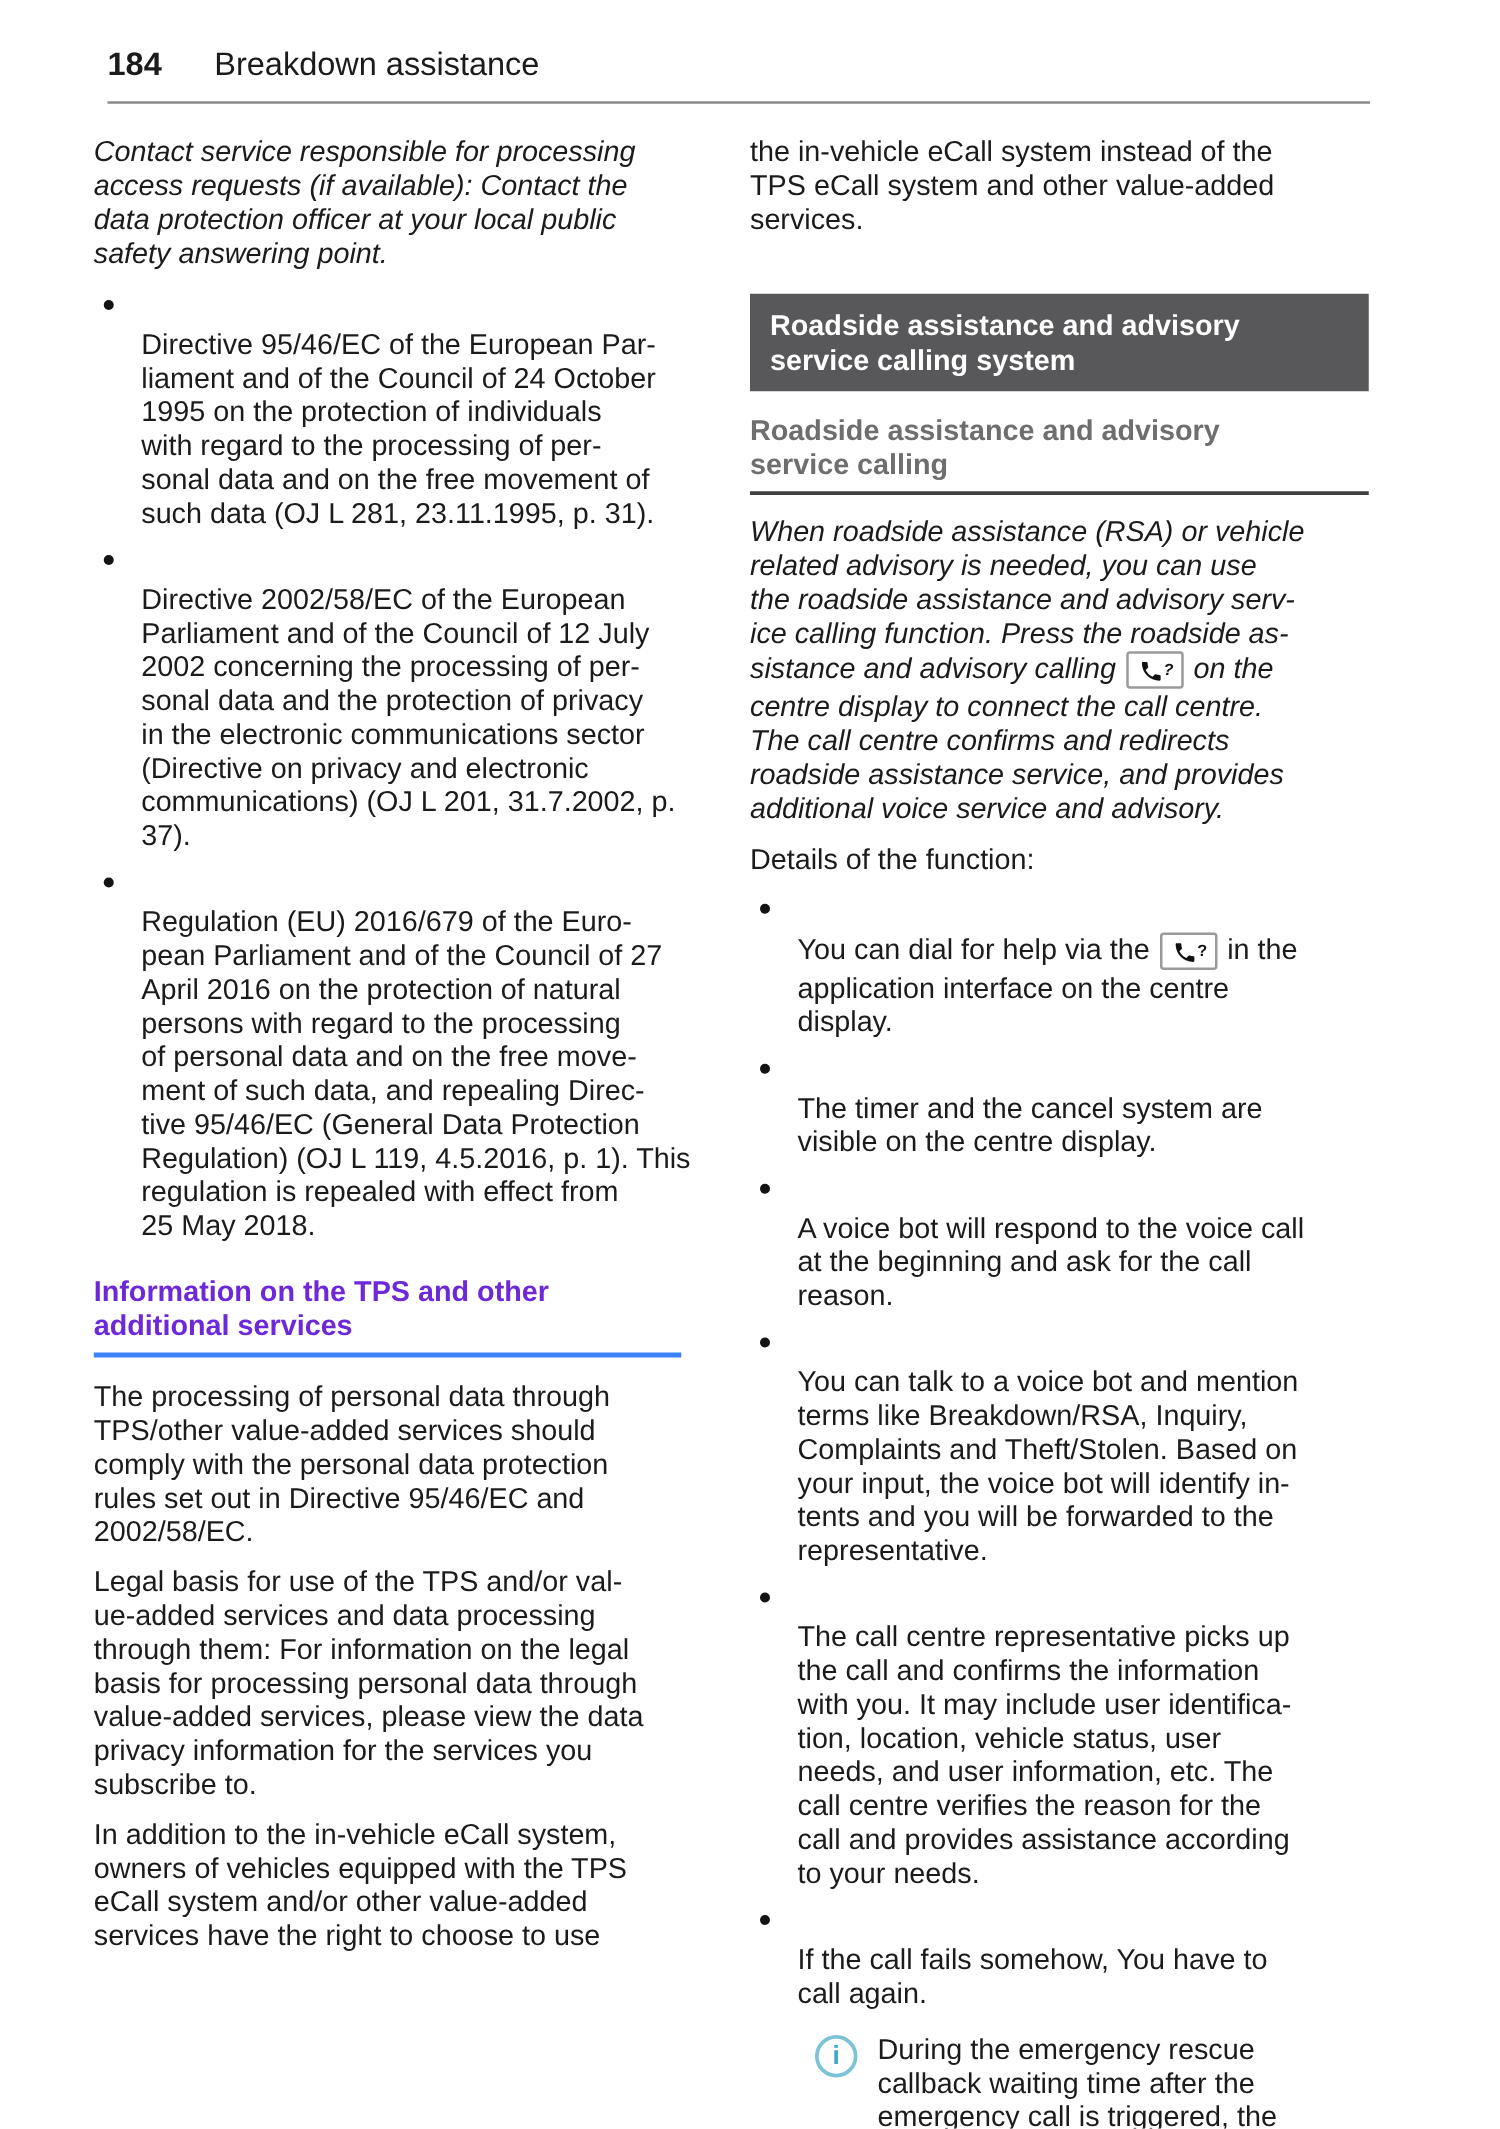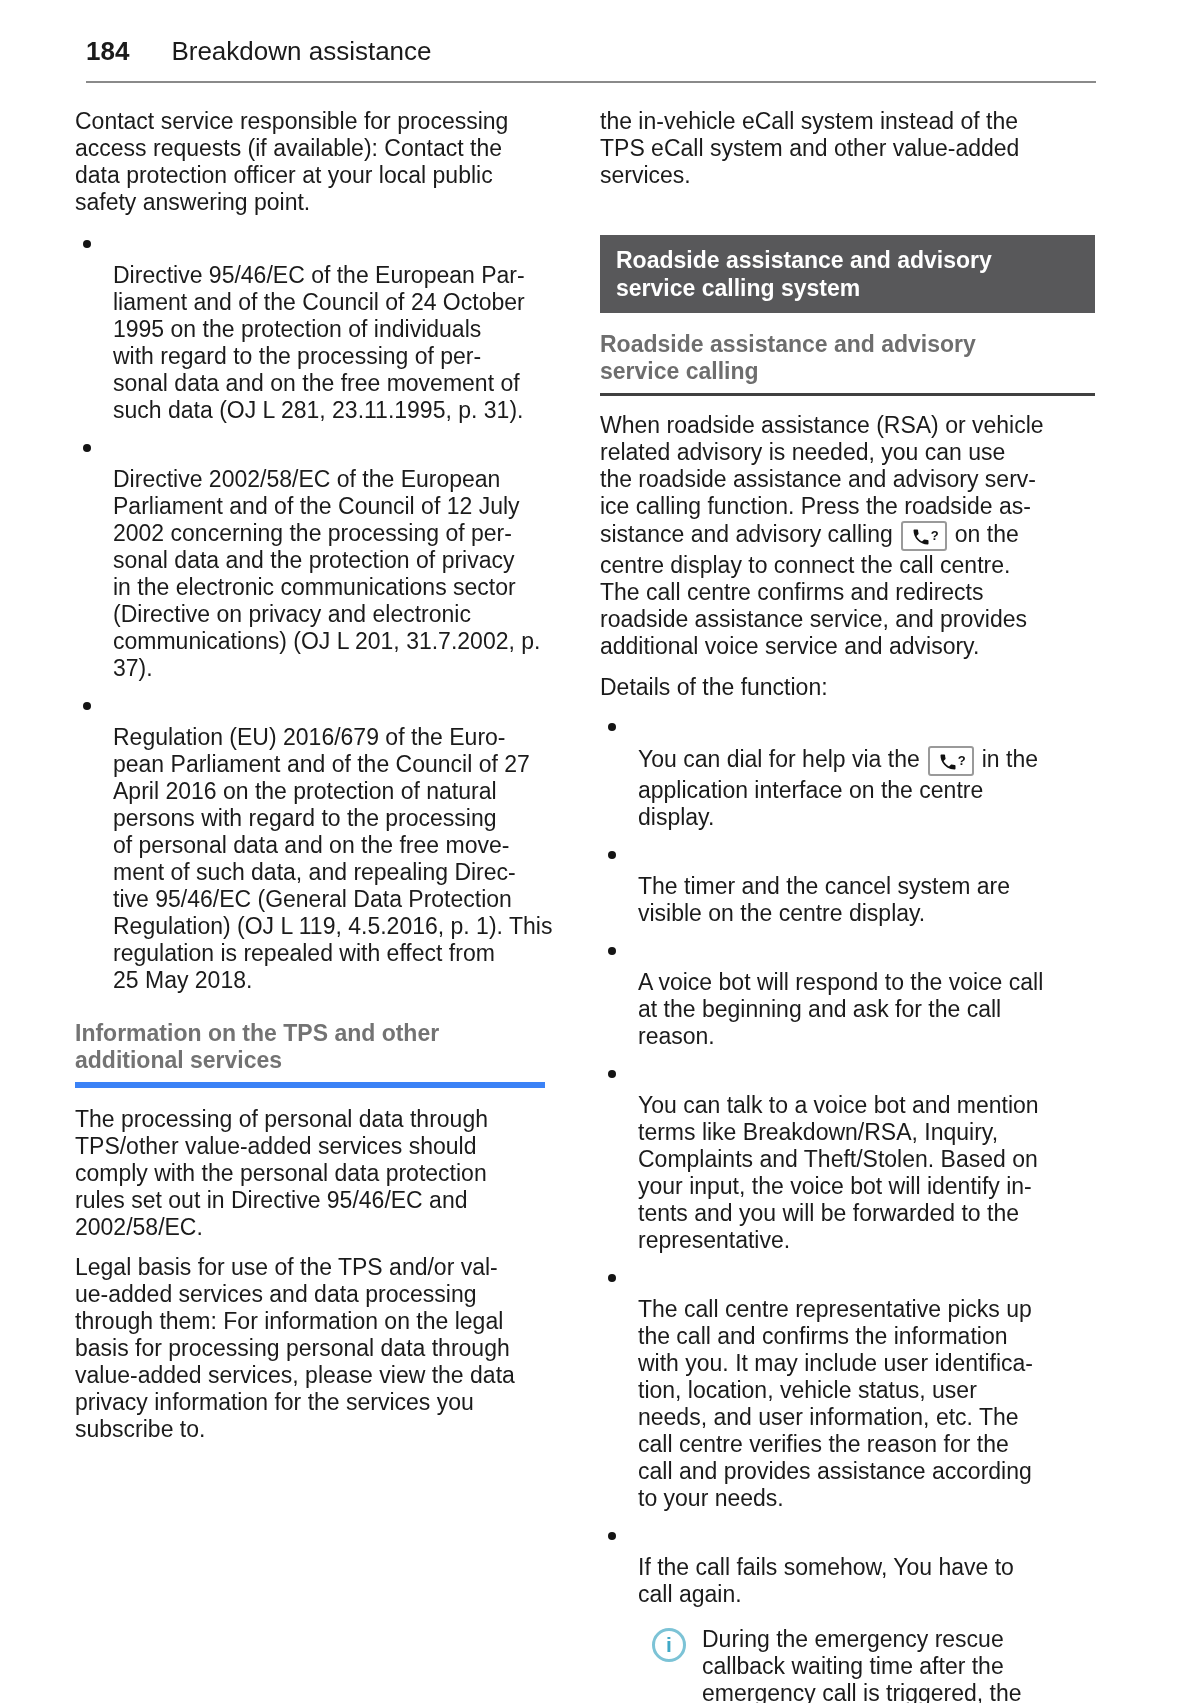--- a/index.html
+++ b/index.html
@@ -8,28 +8,28 @@
 
   .header{position:absolute;left:86px;top:36px;width:1010px;border-bottom:2px solid #8a8a8a;padding-bottom:14px;}
   .pagenum{font-weight:bold;font-size:26px;}
   .chapter{font-size:26px;margin-left:42px;}
 
   .col{position:absolute;top:108px;font-size:23px;line-height:27px;}
   .col-left{left:75px;width:470px;}
   .col-right{left:600px;width:495px;}
 
   .pre{white-space:pre;}
-  .blk{margin:0 0 14px 0;}
+  .blk{margin:0 0 14px 0;font-style:italic;}
   .blk2{margin:0 0 13px 0;}
 
   .bullet{display:flex;margin:0 0 10px 0;}
   .dot{width:8px;height:8px;border-radius:50%;background:#141414;margin:10px 22px 0 8px;flex:none;}
   .btext{flex:1;margin-top:32px;}
 
-  .gray-head{font-weight:bold;color:#737373;white-space:pre;border-bottom:6px solid #3b82f6;
+  .gray-head{font-weight:bold;color:#6d28d9;white-space:pre;border-bottom:4px solid #3b82f6;
              padding-bottom:8px;margin:26px 0 18px 0;}
   .section-box{background:#58585a;color:#ffffff;font-weight:bold;white-space:pre;line-height:28px;
                padding:11px 16px;margin:46px 0 0 0;box-sizing:border-box;width:100%;}
   .subhead{font-weight:bold;color:#6e6e6e;white-space:pre;border-bottom:3px solid #404040;
            padding-bottom:8px;margin:18px 0 16px 0;}
 
   .iconline{margin:1px 0;}
   .phone-box{display:inline-block;width:46px;height:30px;border:2px solid #9a9a9a;border-radius:3px;
              background:#fff;vertical-align:-9px;position:relative;text-align:center;margin:0 8px;box-sizing:border-box;}
   .phone-box svg{position:absolute;left:8px;top:4px;}
@@ -99,20 +99,24 @@
 comply with the personal data protection
 rules set out in Directive 95/46/EC and
 2002/58/EC.</div>
     <div class="pre blk2">Legal basis for use of the TPS and/or val-
 ue-added services and data processing
 through them: For information on the legal
 basis for processing personal data through
 value-added services, please view the data
 privacy information for the services you
 subscribe to.</div>
+    <div class="pre blk2">In addition to the in-vehicle eCall system,
+owners of vehicles equipped with the TPS
+eCall system and/or other value-added
+services have the right to choose to use</div>
   </div>
 
   <div class="col col-right">
     <div class="pre">the in-vehicle eCall system instead of the
 TPS eCall system and other value-added
 services.</div>
 
     <div class="section-box">Roadside assistance and advisory
 service calling system</div>
 

